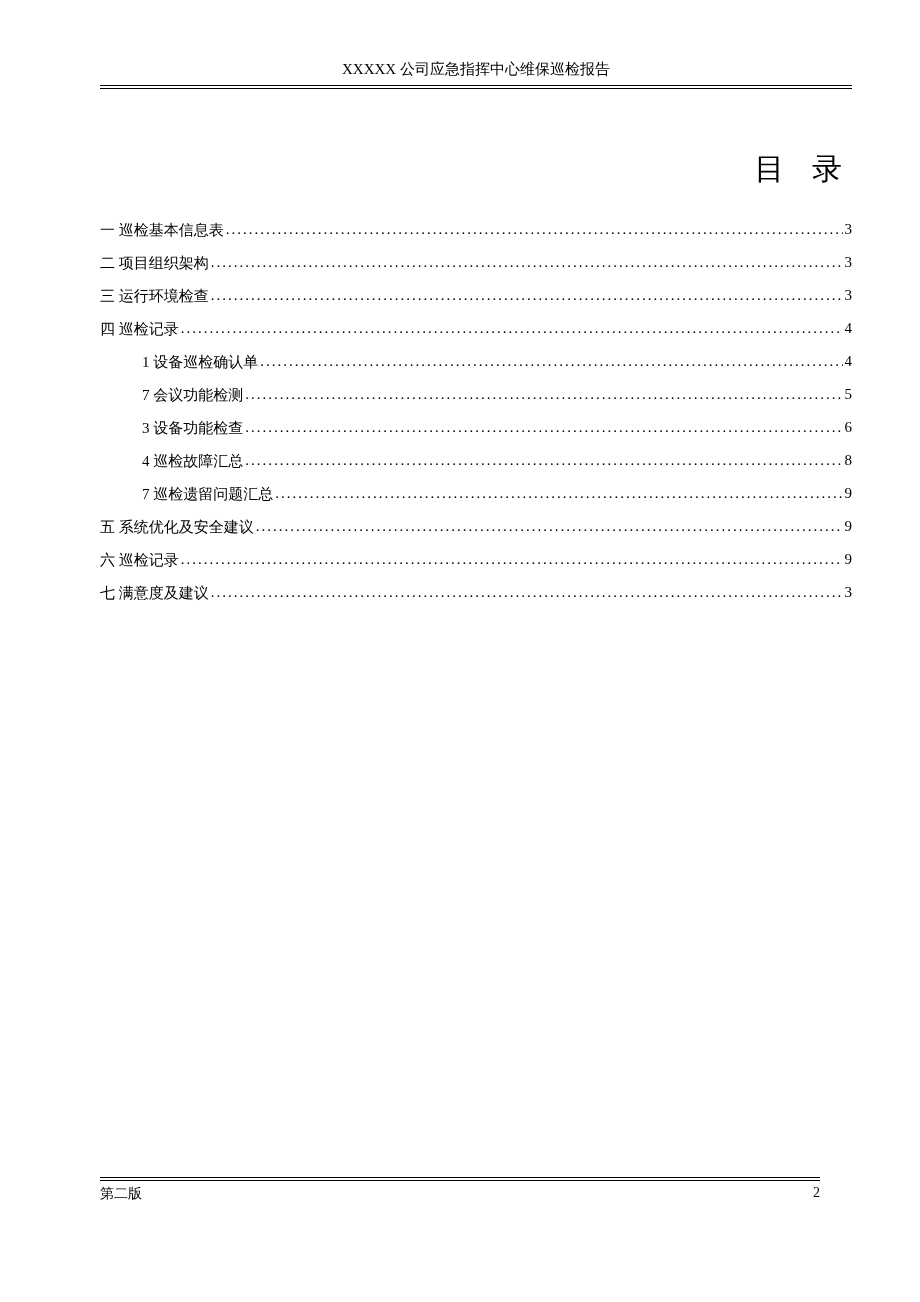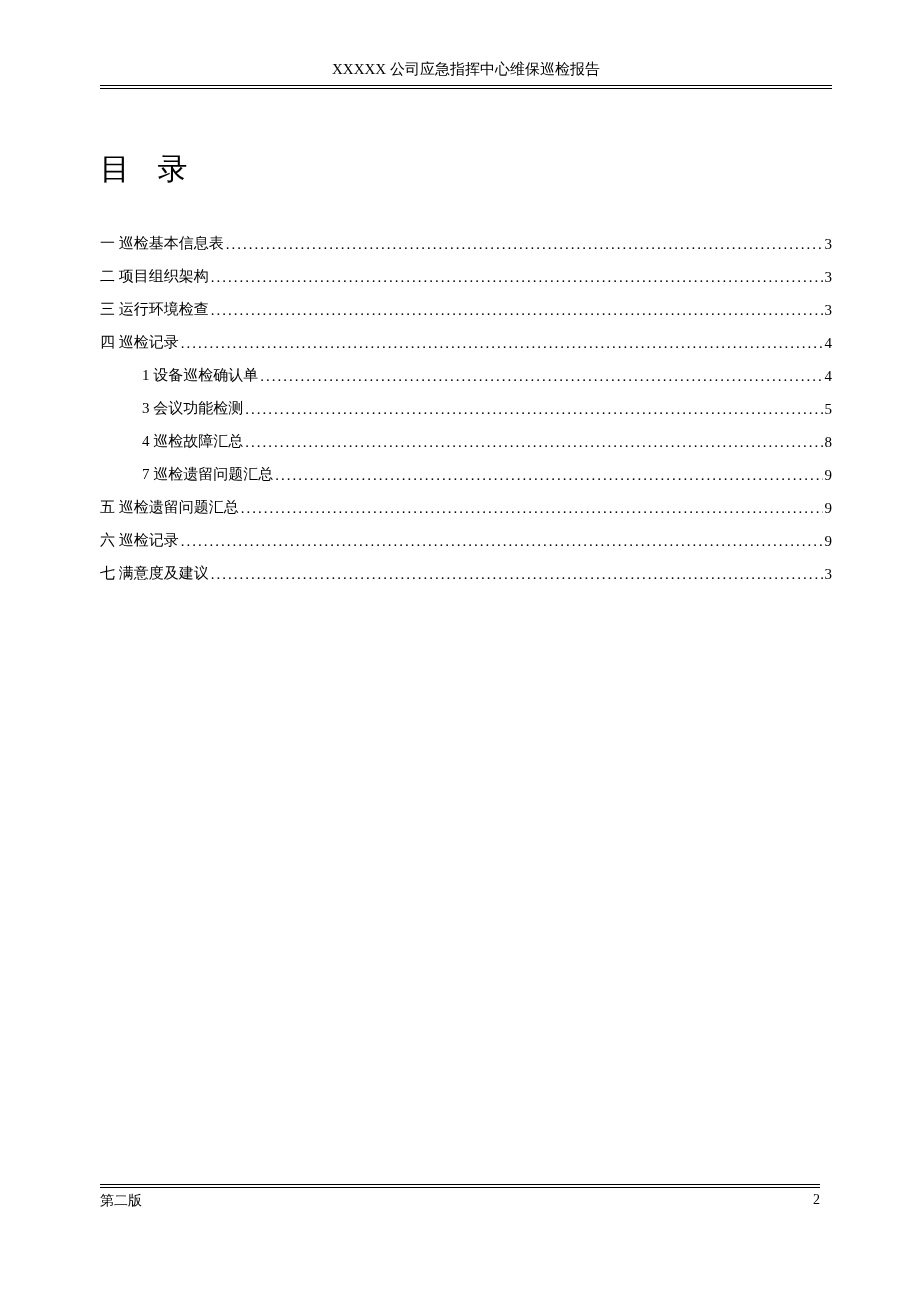--- a/index.html
+++ b/index.html
@@ -9,51 +9,51 @@
     }
     body {
       width: 920px;
       height: 1302px;
       background: #ffffff;
       font-family: "SimSun", "宋体", serif;
       color: #000000;
       position: relative;
     }
     .page {
-      padding: 60px 88px 0 100px;
+      padding: 60px 68px 0 100px;
       height: 100%;
       position: relative;
     }
     .header {
       text-align: center;
       font-size: 15px;
       padding-bottom: 6px;
       margin-bottom: 0;
     }
     .header-line {
       border-bottom: 1.5px solid #000;
       margin-bottom: 2px;
     }
     .header-line2 {
       border-bottom: 0.5px solid #000;
       margin-bottom: 60px;
     }
     .title {
-      text-align: left;
+      text-align: right;
       font-size: 30px;
       font-weight: normal;
       letter-spacing: 10px;
-      margin-bottom: 44px;
+      margin-bottom: 31px;
     }
     .toc {
       font-size: 15px;
     }
     .toc-item {
       display: flex;
-      align-items: flex-end;
+      align-items: flex-start;
       margin-bottom: 14px;
       white-space: nowrap;
     }
     .toc-item.sub {
       padding-left: 42px;
     }
     .toc-label {
       flex-shrink: 0;
     }
     .toc-dots {
@@ -66,21 +66,21 @@
     }
     .toc-dots::before {
       content: "............................................................................................................................................................................................................";
       display: block;
     }
     .toc-page {
       flex-shrink: 0;
     }
     .footer {
       position: absolute;
-      bottom: 92px;
+      bottom: 99px;
       left: 100px;
       right: 100px;
       margin-top: 10px;
     }
     .footer-line {
       border-top: 1.5px solid #000;
       margin-bottom: 2px;
     }
     .footer-line2 {
       border-top: 0.5px solid #000;
@@ -122,36 +122,41 @@
         <span class="toc-label">四 巡检记录</span>
         <span class="toc-dots"></span>
         <span class="toc-page">4</span>
       </div>
       <div class="toc-item sub">
         <span class="toc-label">1 设备巡检确认单</span>
         <span class="toc-dots"></span>
         <span class="toc-page">4</span>
       </div>
       <div class="toc-item sub">
-        <span class="toc-label">3 会议功能检测</span>
+        <span class="toc-label">7 会议功能检测</span>
         <span class="toc-dots"></span>
         <span class="toc-page">5</span>
+      </div>
+      <div class="toc-item sub">
+        <span class="toc-label">3 设备功能检查</span>
+        <span class="toc-dots"></span>
+        <span class="toc-page">6</span>
       </div>
       <div class="toc-item sub">
         <span class="toc-label">4 巡检故障汇总</span>
         <span class="toc-dots"></span>
         <span class="toc-page">8</span>
       </div>
       <div class="toc-item sub">
         <span class="toc-label">7 巡检遗留问题汇总</span>
         <span class="toc-dots"></span>
         <span class="toc-page">9</span>
       </div>
       <div class="toc-item">
-        <span class="toc-label">五 巡检遗留问题汇总</span>
+        <span class="toc-label">五 系统优化及安全建议</span>
         <span class="toc-dots"></span>
         <span class="toc-page">9</span>
       </div>
       <div class="toc-item">
         <span class="toc-label">六 巡检记录</span>
         <span class="toc-dots"></span>
         <span class="toc-page">9</span>
       </div>
       <div class="toc-item">
         <span class="toc-label">七 满意度及建议</span>

